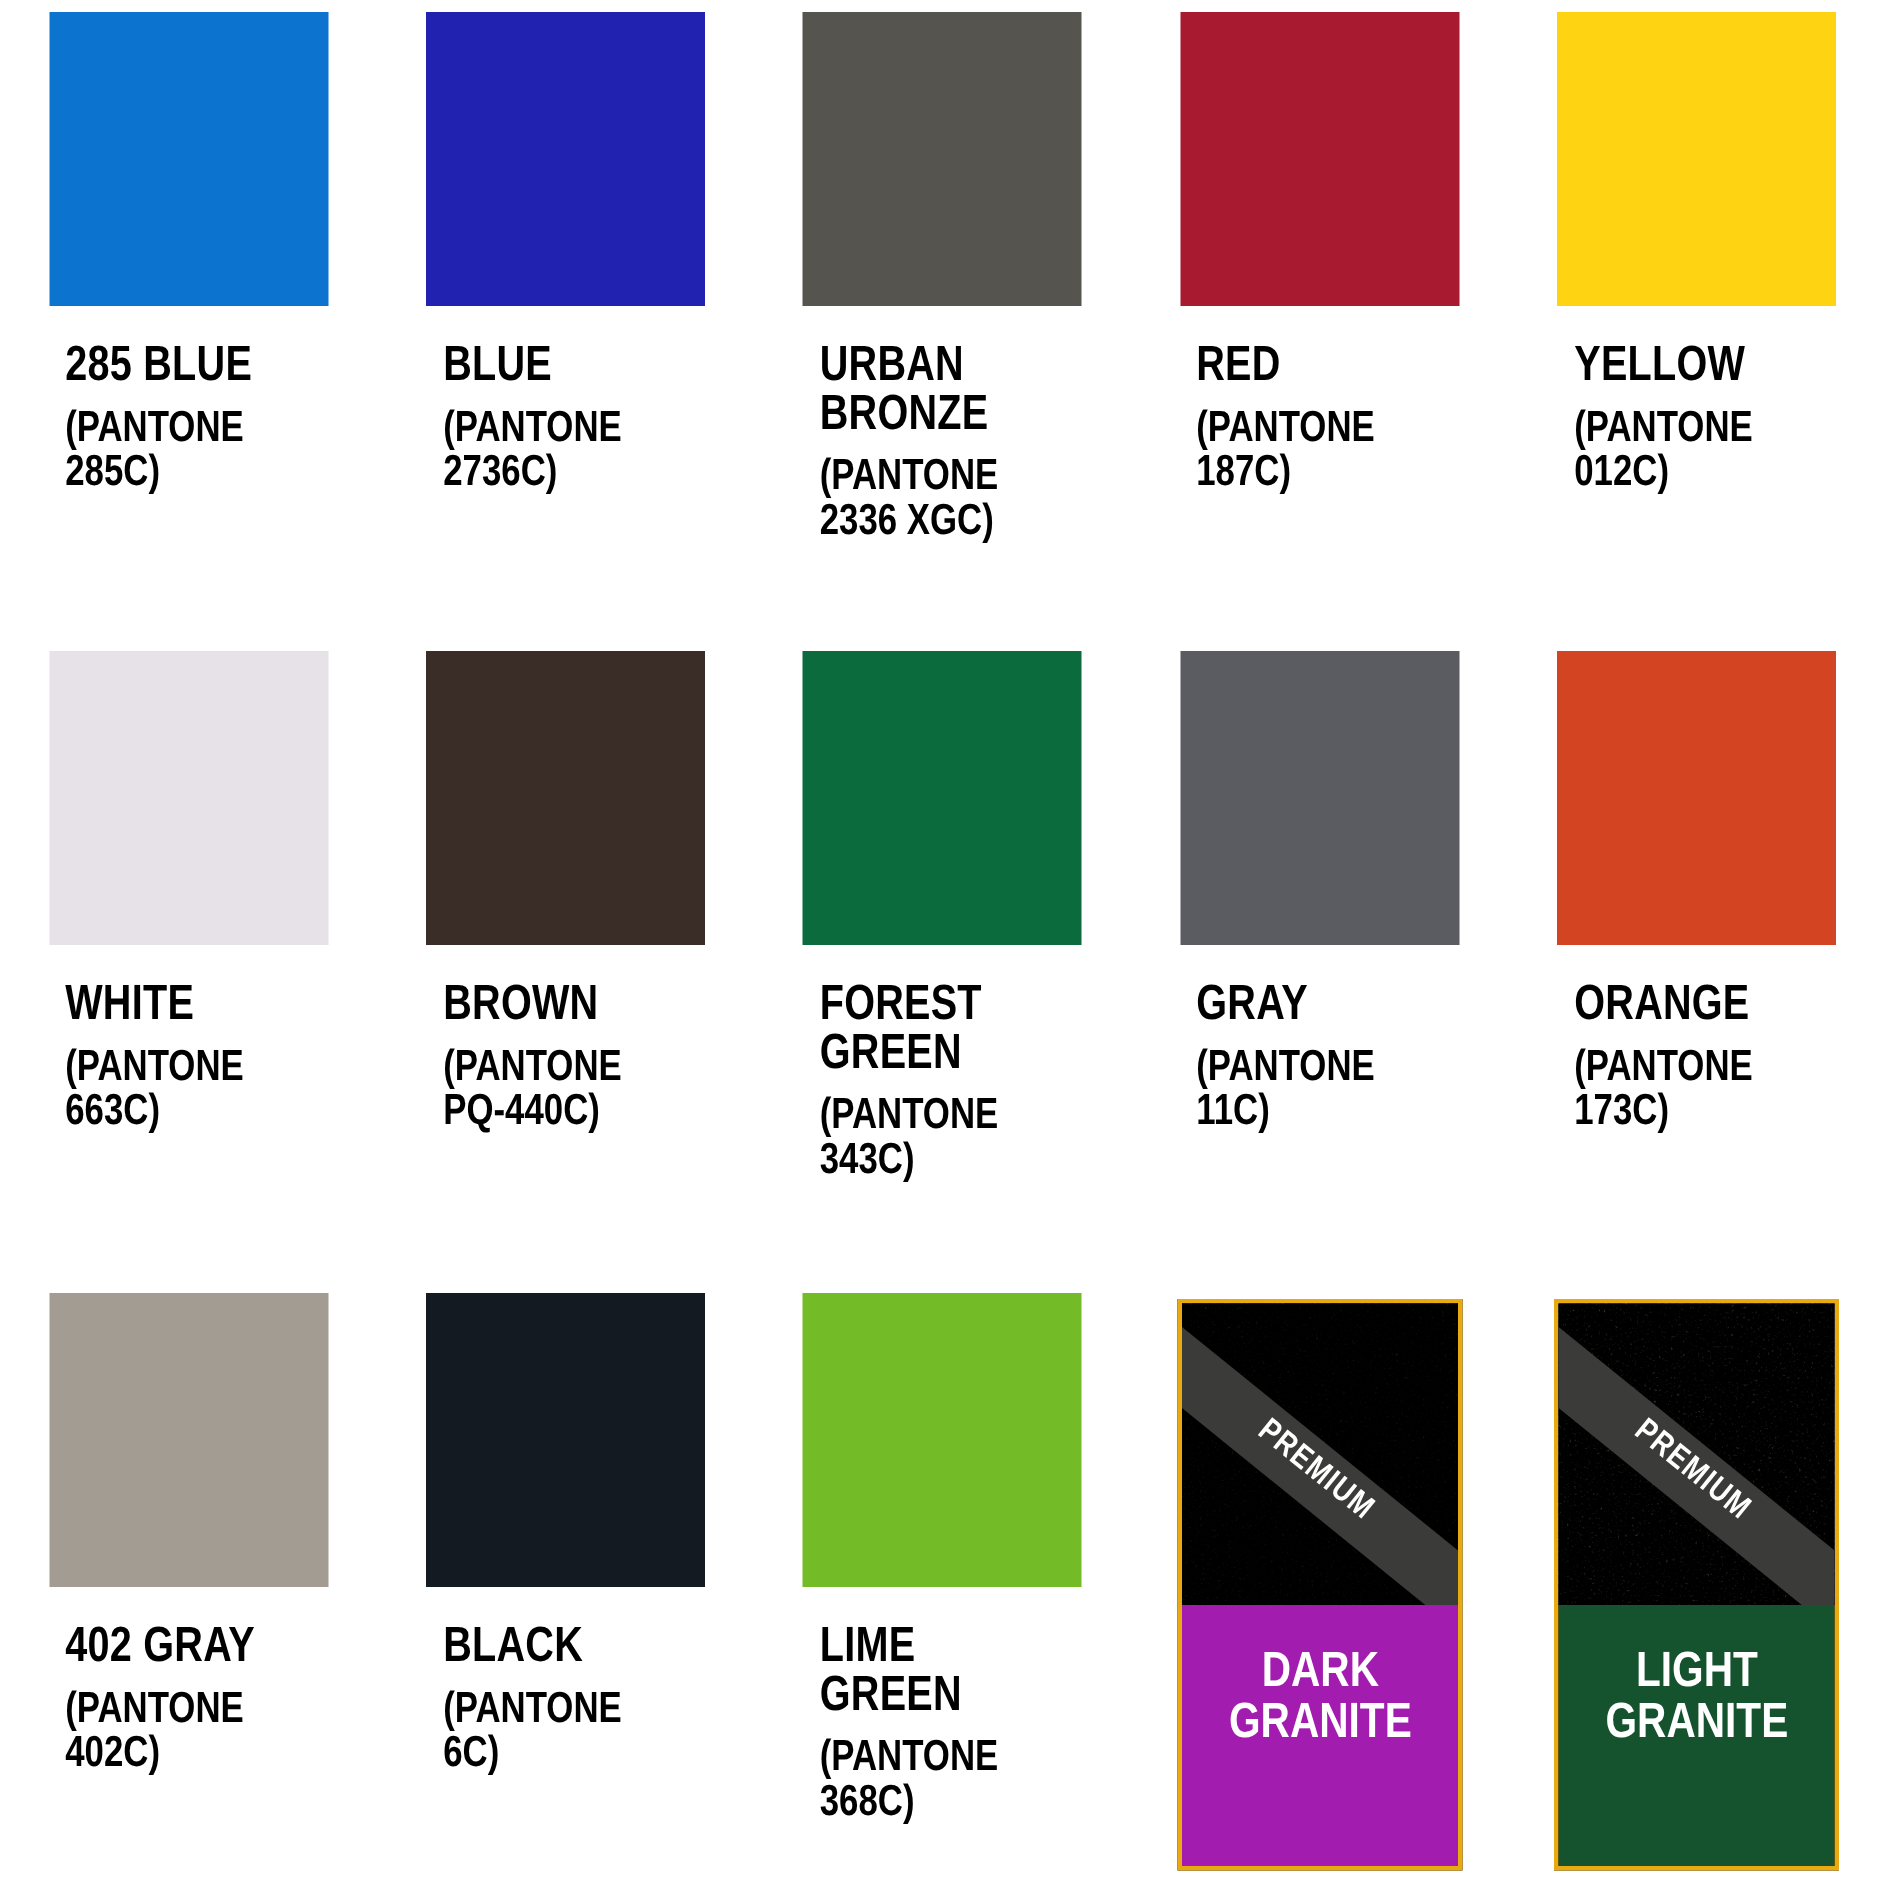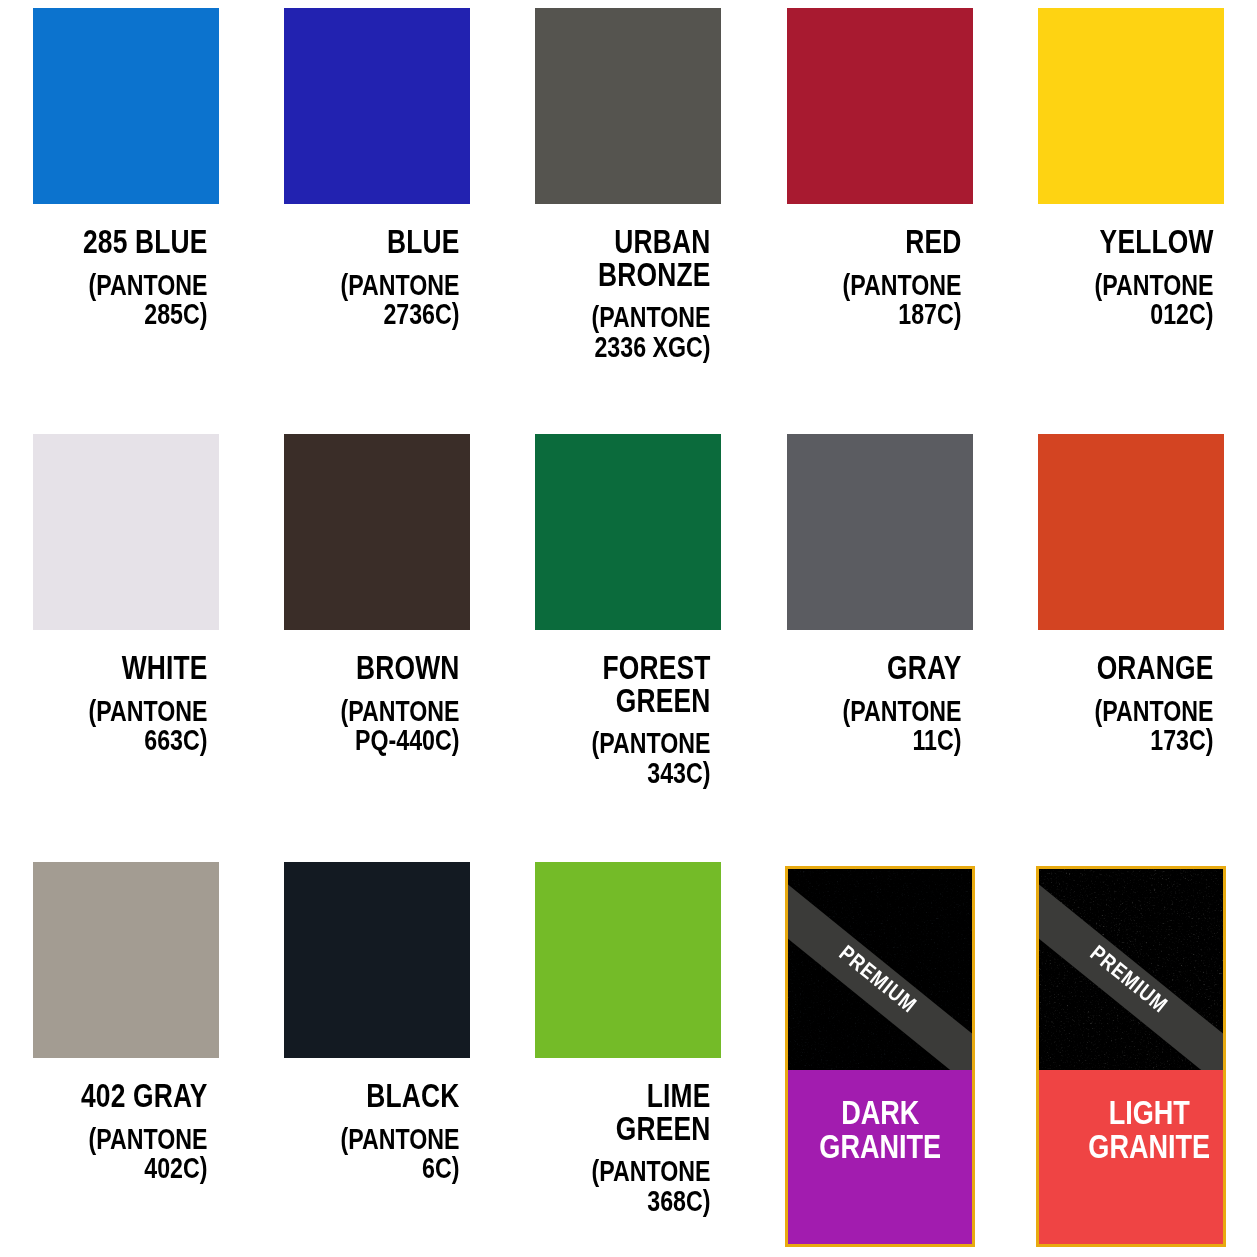--- a/index.html
+++ b/index.html
@@ -41,21 +41,21 @@
     width: 186px;
     height: 196px;
     margin-top: 8px;
     flex: 0 0 auto;
   }
   .row2 .swatch { margin-top: 14px; }
   .row3 .swatch { margin-top: 12px; }
 
   .caption {
     width: 205px;
-    text-align: right;
+    text-align: left;
     margin-top: 22px;
   }
   .cname {
     font-family: "Liberation Sans Narrow", "Liberation Sans", "DejaVu Sans Condensed", sans-serif;
     font-weight: 700;
     font-size: 33px;
     line-height: 0.99;
     letter-spacing: 0.2px;
     color: #000000;
     transform: scaleX(0.80);
@@ -318,20 +318,20 @@
               <rect width="260" height="260" fill="#b6b6b2"></rect>
               <rect width="260" height="260" fill="#6f6f6c" filter="url(#f14)"></rect>
               <rect width="260" height="260" fill="#e4e4e0" filter="url(#g14)"></rect>
             </svg>
           </div>
           <div class="ribbon">
             <div class="ribbon-band" style="background: rgb(59, 59, 57);">
               <span class="ribbon-text" style="color: rgb(255, 255, 255);">PREMIUM</span>
             </div>
           </div>
-          <div class="granite-label" style="background: #ef4444; justify-content: flex-end;">
+          <div class="granite-label" style="background: #14532d;">
             <div class="gtext">LIGHT
 GRANITE</div>
           </div>
         </div>
       </div>
     </div>
 </div>
 
 </body></html>

